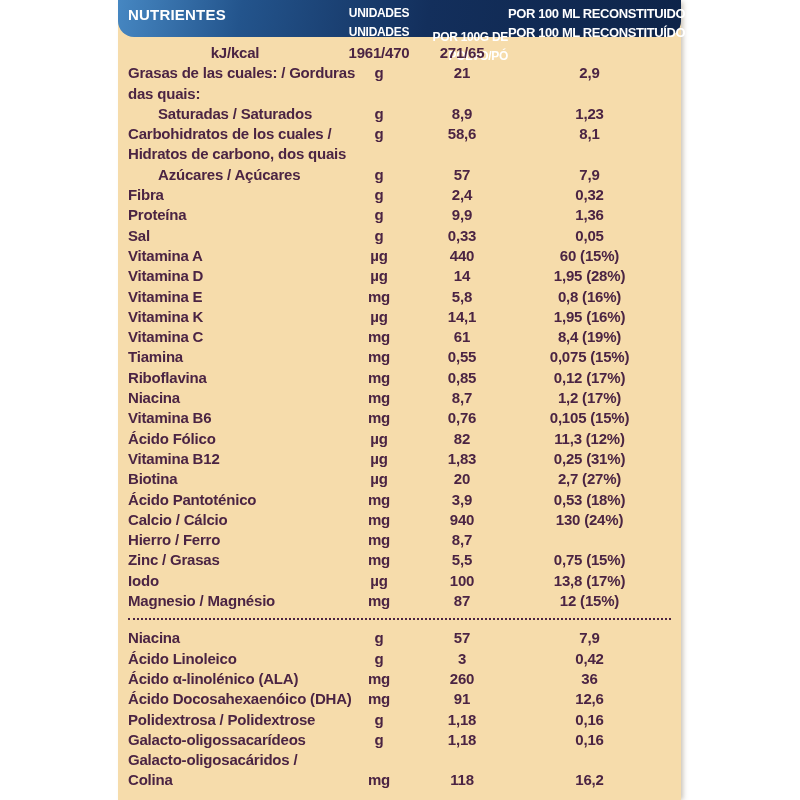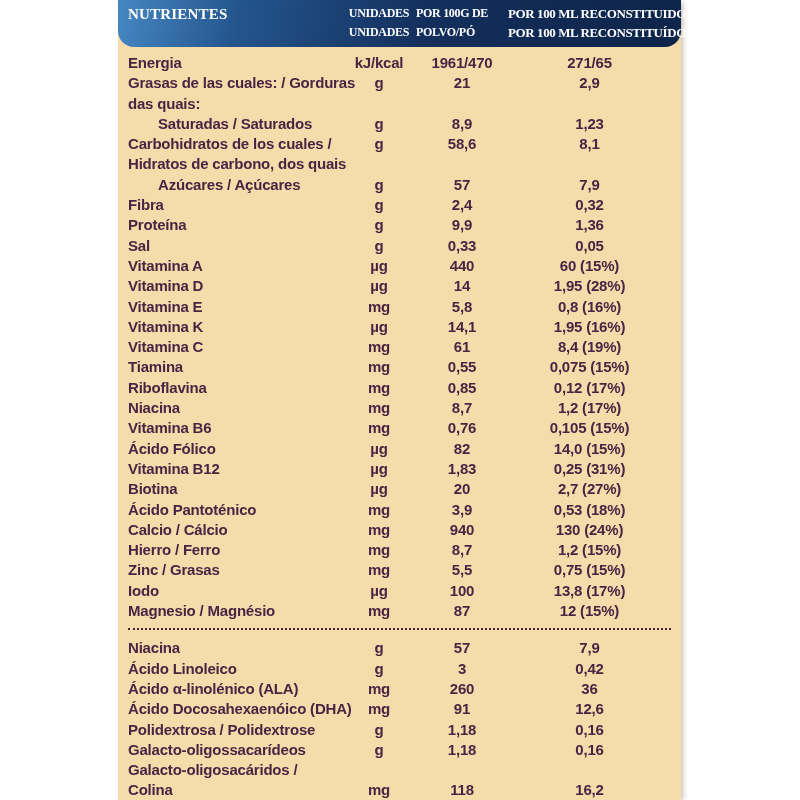--- a/index.html
+++ b/index.html
@@ -15,37 +15,36 @@
     position: absolute;
     left: 118px;
     top: 0;
     width: 563px;
     height: 800px;
     background: #f6dcab;
     box-shadow: 3px 1px 5px -1px rgba(130,115,90,0.45);
     box-sizing: border-box;
   }
   .table-header {
-    height: 47px;
+    height: 37px;
     box-sizing: border-box;
     background: linear-gradient(100deg, #4687c2 0%, #23548c 22%, #132f5c 55%, #0e2449 100%);
     border-radius: 0 0 16px 16px;
     color: #ffffff;
     display: grid;
     grid-template-columns: 214px 74px 92px 1fr;
     padding: 4px 10px 0 10px;
     font-weight: bold;
     line-height: 19px;
     white-space: nowrap;
-    font-family: Liberation Serif, serif;
   }
   .hdr-cell { font-size: 12px; letter-spacing: -0.3px; }
   .hdr-nutrients { font-size: 15px; letter-spacing: 0.2px; padding-top: 1px; }
   .hdr-units { text-align: center; }
-  .hdr-per100g { text-align: left; }
+  .hdr-per100g { text-align: right; margin-top: 24px; }
   .hdr-per100ml { text-align: right; font-size: 13px; letter-spacing: -0.4px; }
   .rows {
     padding: 6px 10px 0 10px;
     font-size: 15px;
     font-weight: bold;
     color: #4b2443;
     letter-spacing: -0.2px;
   }
   .row {
     display: grid;
@@ -81,23 +80,20 @@
     </div>
     <div class="hdr-cell hdr-per100ml">
       <div>POR 100 ML RECONSTITUIDO (%IR⁵)</div>
       <div>POR 100 ML RECONSTITUÍDO (%IR⁵)</div>
     </div>
   </div>
 
   <div class="rows">
     <div id="rows-primary">
         <div class="row">
-          <div class="cell-name">
-            <div>Energia</div>
-          </div>
           <div class="cell-unit">kJ/kcal</div>
           <div class="cell-g">1961/470</div>
           <div class="cell-ml">271/65</div>
         </div>
         <div class="row">
           <div class="cell-name">
             <div>Grasas de las cuales: / Gorduras</div>
             <div>das quais:</div>
           </div>
           <div class="cell-unit">g</div>
@@ -224,21 +220,21 @@
           <div class="cell-unit">mg</div>
           <div class="cell-g">0,76</div>
           <div class="cell-ml">0,105 (15%)</div>
         </div>
         <div class="row">
           <div class="cell-name">
             <div>Ácido Fólico</div>
           </div>
           <div class="cell-unit">µg</div>
           <div class="cell-g">82</div>
-          <div class="cell-ml">14,0 (15%)</div>
+          <div class="cell-ml">11,3 (12%)</div>
         </div>
         <div class="row">
           <div class="cell-name">
             <div>Vitamina B12</div>
           </div>
           <div class="cell-unit">µg</div>
           <div class="cell-g">1,83</div>
           <div class="cell-ml">0,25 (31%)</div>
         </div>
         <div class="row">
@@ -264,21 +260,20 @@
           <div class="cell-unit">mg</div>
           <div class="cell-g">940</div>
           <div class="cell-ml">130 (24%)</div>
         </div>
         <div class="row">
           <div class="cell-name">
             <div>Hierro / Ferro</div>
           </div>
           <div class="cell-unit">mg</div>
           <div class="cell-g">8,7</div>
-          <div class="cell-ml">1,2 (15%)</div>
         </div>
         <div class="row">
           <div class="cell-name">
             <div>Zinc / Grasas</div>
           </div>
           <div class="cell-unit">mg</div>
           <div class="cell-g">5,5</div>
           <div class="cell-ml">0,75 (15%)</div>
         </div>
         <div class="row">

